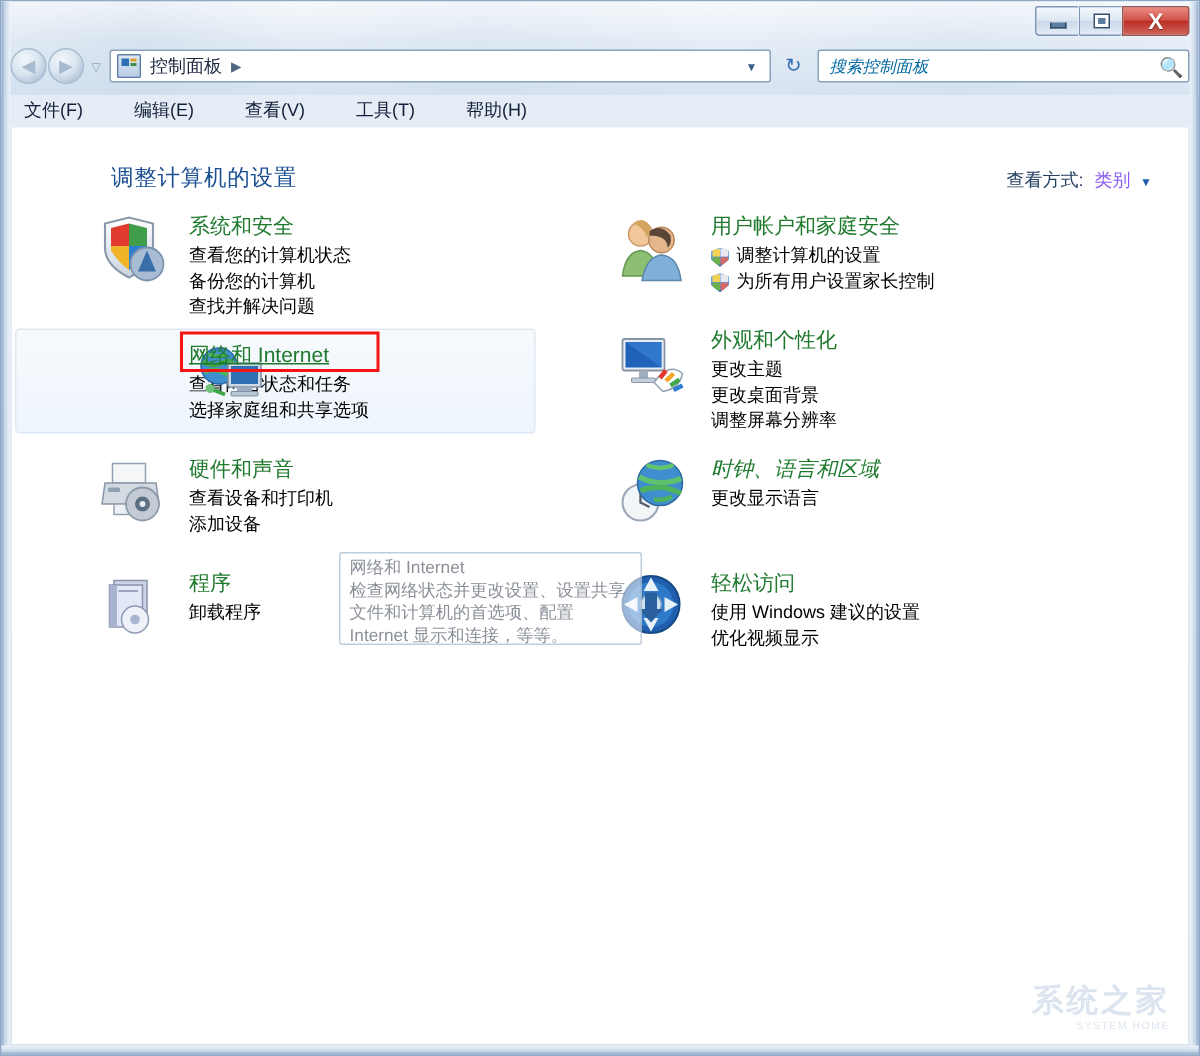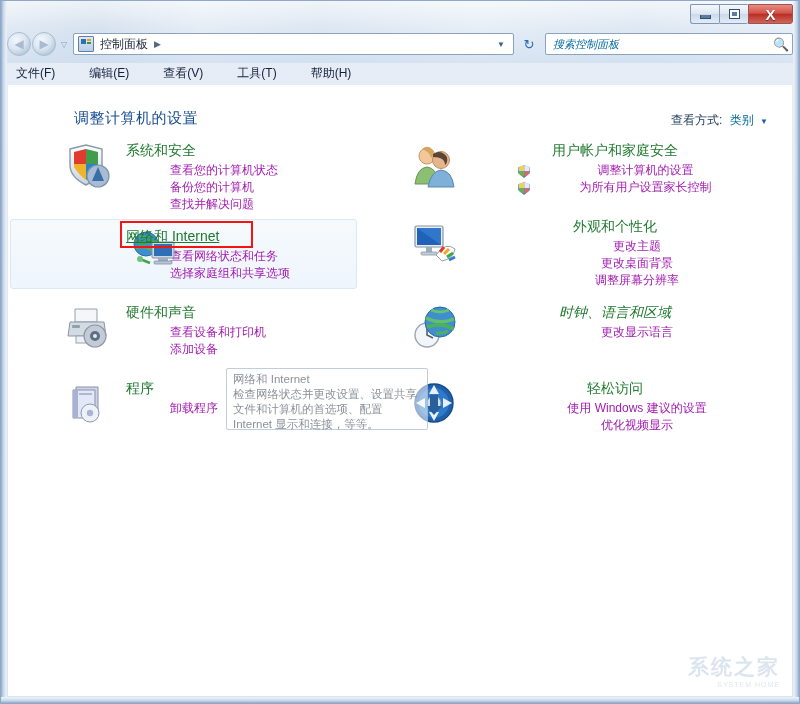--- a/index.html
+++ b/index.html
@@ -103,35 +103,35 @@
   .content{
     position:absolute;left:7px;right:7px;top:84px;bottom:7px;
     background:#fff;overflow:hidden;
   }
   .page-title{
     position:absolute;left:66px;top:24px;font-size:15px;color:#1b4f92;letter-spacing:.5px;
   }
   .viewby{
     position:absolute;right:24px;top:27px;font-size:12px;color:#24405f;white-space:nowrap;
   }
-  .viewby .val{color:#0369a1;margin-left:4px;}
+  .viewby .val{color:#8b5cf6;margin-left:4px;}
   .viewby .car{color:#1b5fae;font-size:8px;margin-left:3px;}
 
   .cols{position:absolute;left:0;top:56px;right:0;}
   .col{position:absolute;top:0;width:350px;}
   .col.left{left:50px;}
-  .col.right{left:398px;text-align:center;}
+  .col.right{left:398px;}
 
   .cat{position:relative;min-height:62px;margin-bottom:14px;padding-left:68px;}
   .cat .ico{position:absolute;left:6px;top:2px;width:48px;height:46px;}
   .cat .title{
     font-size:14px;color:#1f7a2e;line-height:18px;margin-bottom:3px;display:inline-block;
   }
   .cat .link{
-    font-size:12px;color:#a21caf;line-height:17px;display:block;white-space:nowrap;margin-left:44px;
+    font-size:12px;color:#000000;line-height:17px;display:block;white-space:nowrap;
   }
   .cat .link.shield{padding-left:17px;position:relative;}
   .shield-mini{
     position:absolute;left:0;top:3px;width:12px;height:13px;
     background:linear-gradient(180deg,#8fbbe6 0,#3f76b8 100%);
     clip-path:polygon(50% 0,100% 18%,100% 62%,50% 100%,0 62%,0 18%);
   }
   .shield-mini:after{
     content:"";position:absolute;left:1px;top:1px;width:4.6px;height:5px;
     background:#f2d255;box-shadow:5.4px 0 0 #e9e9ef,0 5.5px 0 #6ab04c,5.4px 5.5px 0 #d46a6a;

